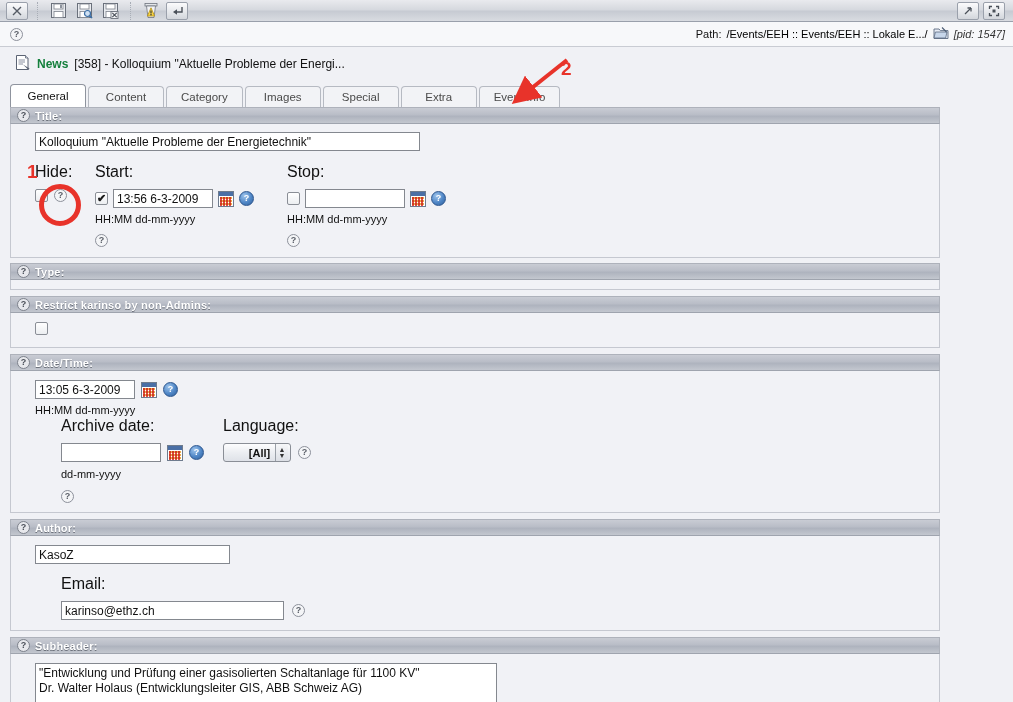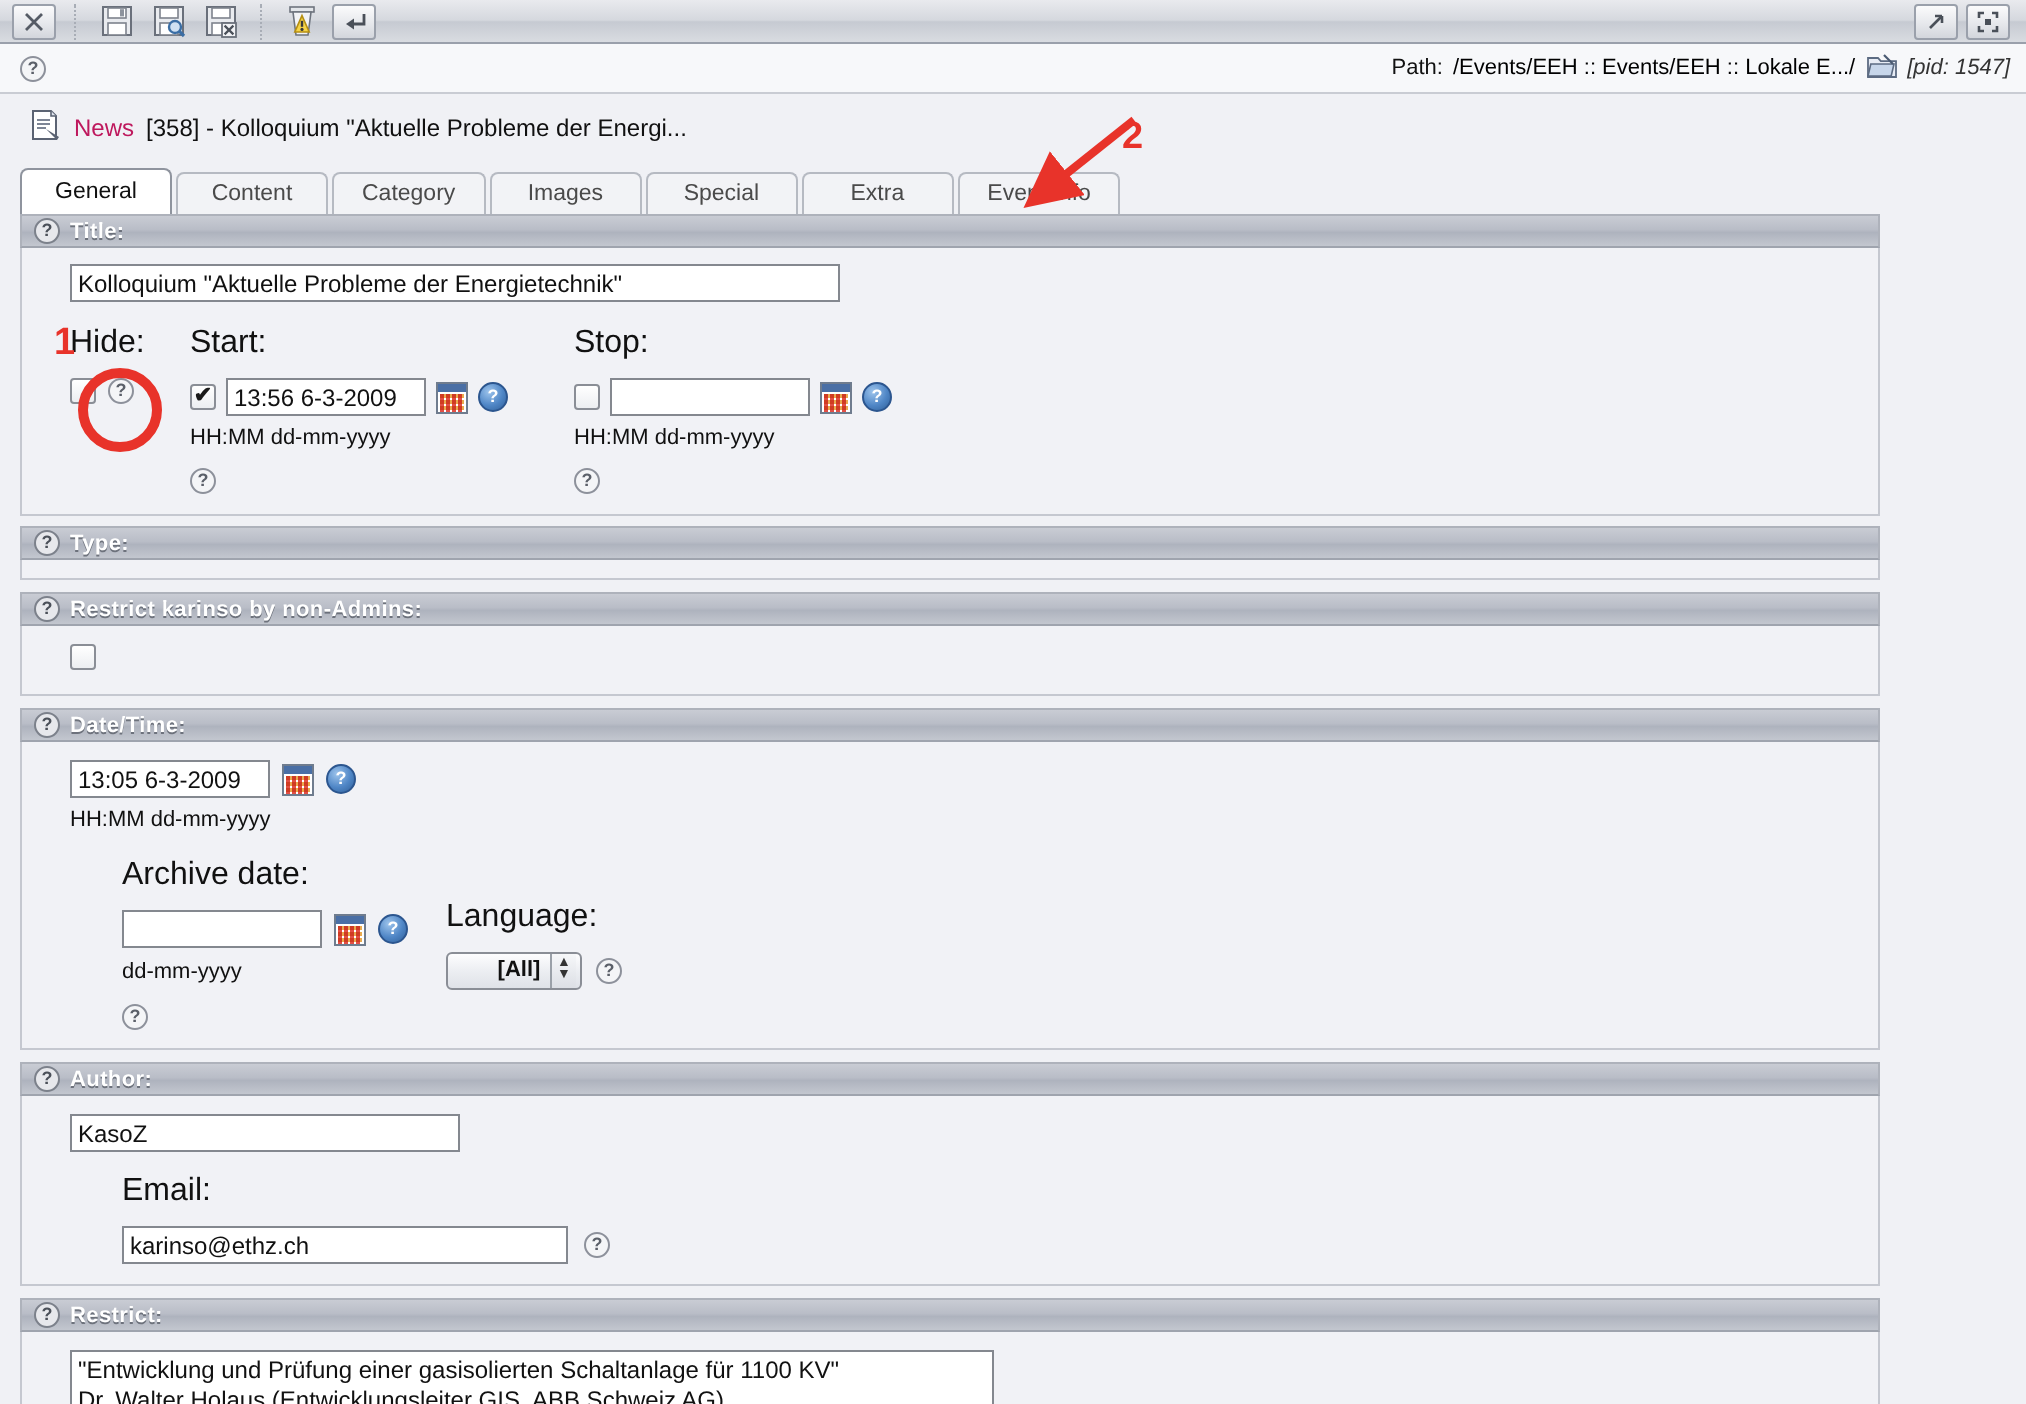--- a/index.html
+++ b/index.html
@@ -66,21 +66,21 @@
   #path-pid { font-style: italic; color: #333; }
 
   
   #record-head {
     height: 28px;
     display: flex; align-items: center;
     padding: 6px 0 0 14px;
     gap: 6px;
     font-size: 12px;
   }
-  #record-type { font-weight: normal; color: #be185d; }
+  #record-type { font-weight: bold; color: #15803d; }
   #record-rest { color: #111; }
 
   
   #tabs {
     display: flex;
     align-items: flex-end;
     padding-left: 10px;
     height: 22px;
     margin-top: 10px;
     position: relative;
@@ -467,21 +467,21 @@
     <span class="sec-head-label">Date/Time:</span>
   </div>
   <div class="sec-body" style="padding:9px 0 9px 0;">
     <div class="row" style="padding-left:24px; gap:6px;">
       <input class="txt" style="width: 100px;" value="13:05 6-3-2009">
       <span class="cal-icon"></span>
       <span class="clock-icon">?</span>
     </div>
     <div class="mono-hint" style="padding-left:24px; margin-top:5px;">HH:MM dd-mm-yyyy</div>
 
-    <div class="row" style="padding-left:50px; margin-top:13px; align-items:center;">
+    <div class="row" style="padding-left:50px; margin-top:1px; align-items:flex-start;">
       <div style="width:162px;">
         <div class="lbl">Archive date:</div>
         <div class="row" style="margin-top:8px; gap:6px;">
           <input class="txt" style="width: 100px;" value="">
           <span class="cal-icon"></span>
           <span class="clock-icon">?</span>
         </div>
         <div class="mono-hint" style="margin-top:6px;">dd-mm-yyyy</div>
         <div style="margin-top:8px;"><span class="help-badge">?</span></div>
       </div>
@@ -514,21 +514,21 @@
       <div class="lbl">Email:</div>
       <div class="row" style="margin-top:8px; gap:8px;">
         <input class="txt" style="width: 223px;" value="karinso@ethz.ch">
         <span class="help-badge">?</span>
       </div>
     </div>
   </div>
 
   <div class="sec-head" style="margin-top:6px;">
     <span class="help-badge onhead">?</span>
-    <span class="sec-head-label">Restrict:</span>
+    <span class="sec-head-label">Subheader:</span>
   </div>
   <div class="sec-body" style="padding:9px 0 10px 24px;">
     <textarea class="ta" style="width: 462px; height: 42px;">"Entwicklung und Prüfung einer gasisolierten Schaltanlage für 1100 KV"
 Dr. Walter Holaus (Entwicklungsleiter GIS, ABB Schweiz AG)</textarea>
   </div>
 </div>
 
 <div class="anno" id="circle1" style="left:39px; top:184px;"></div>
 <div class="anno anno-num" style="left:27px; top:161px;">1</div>
 

